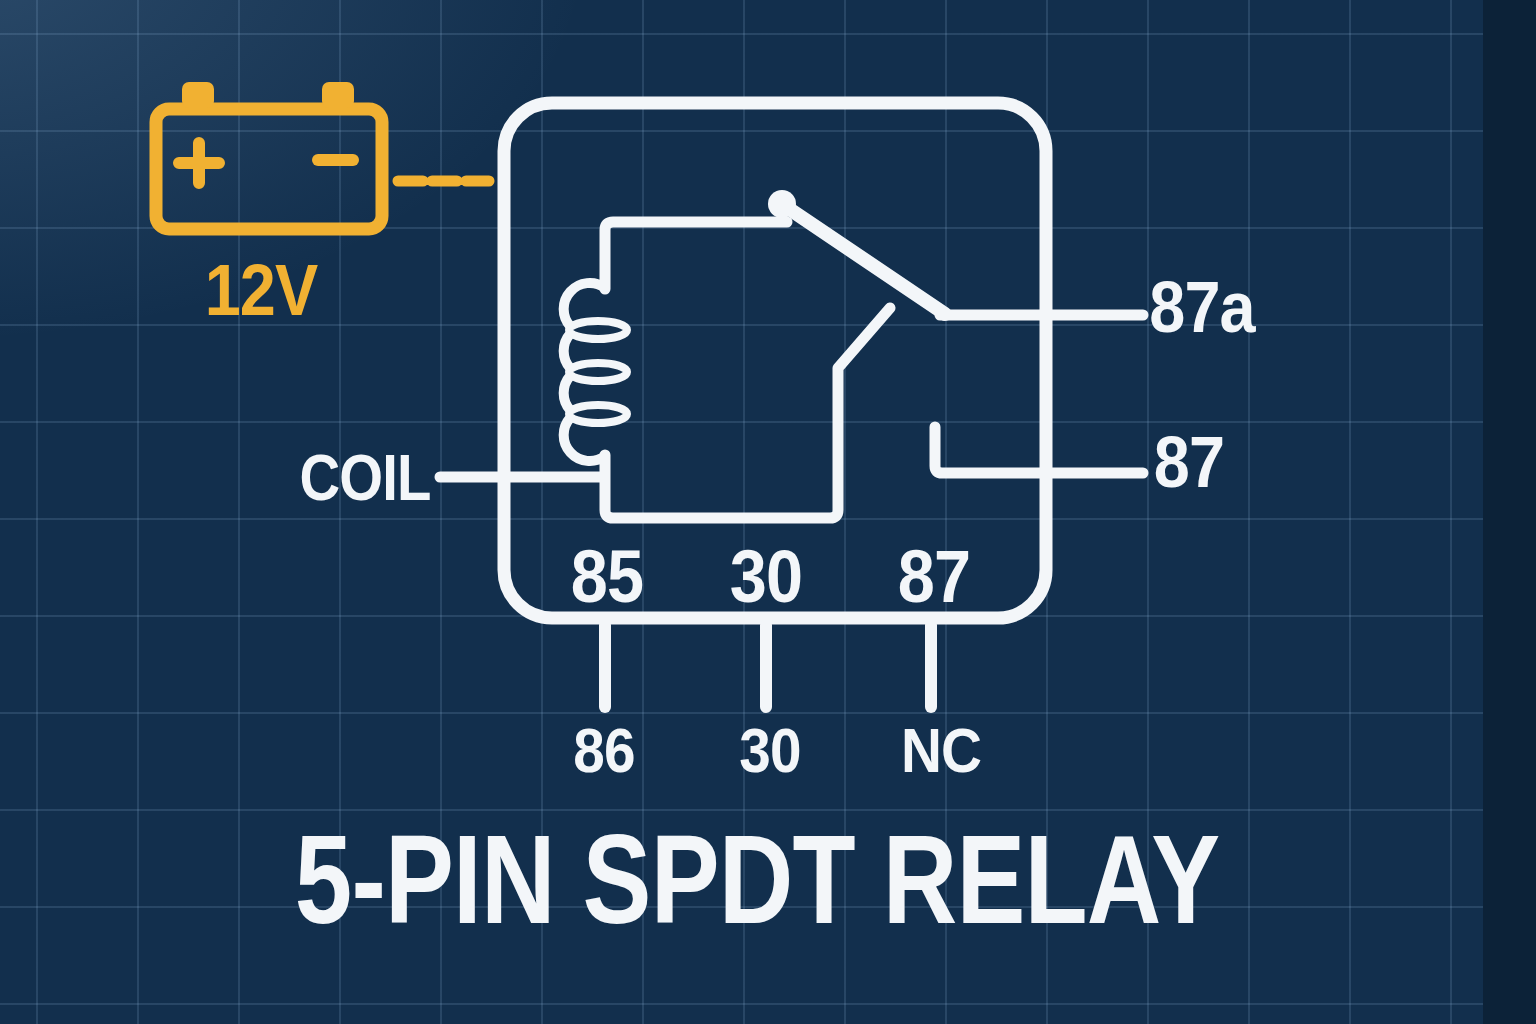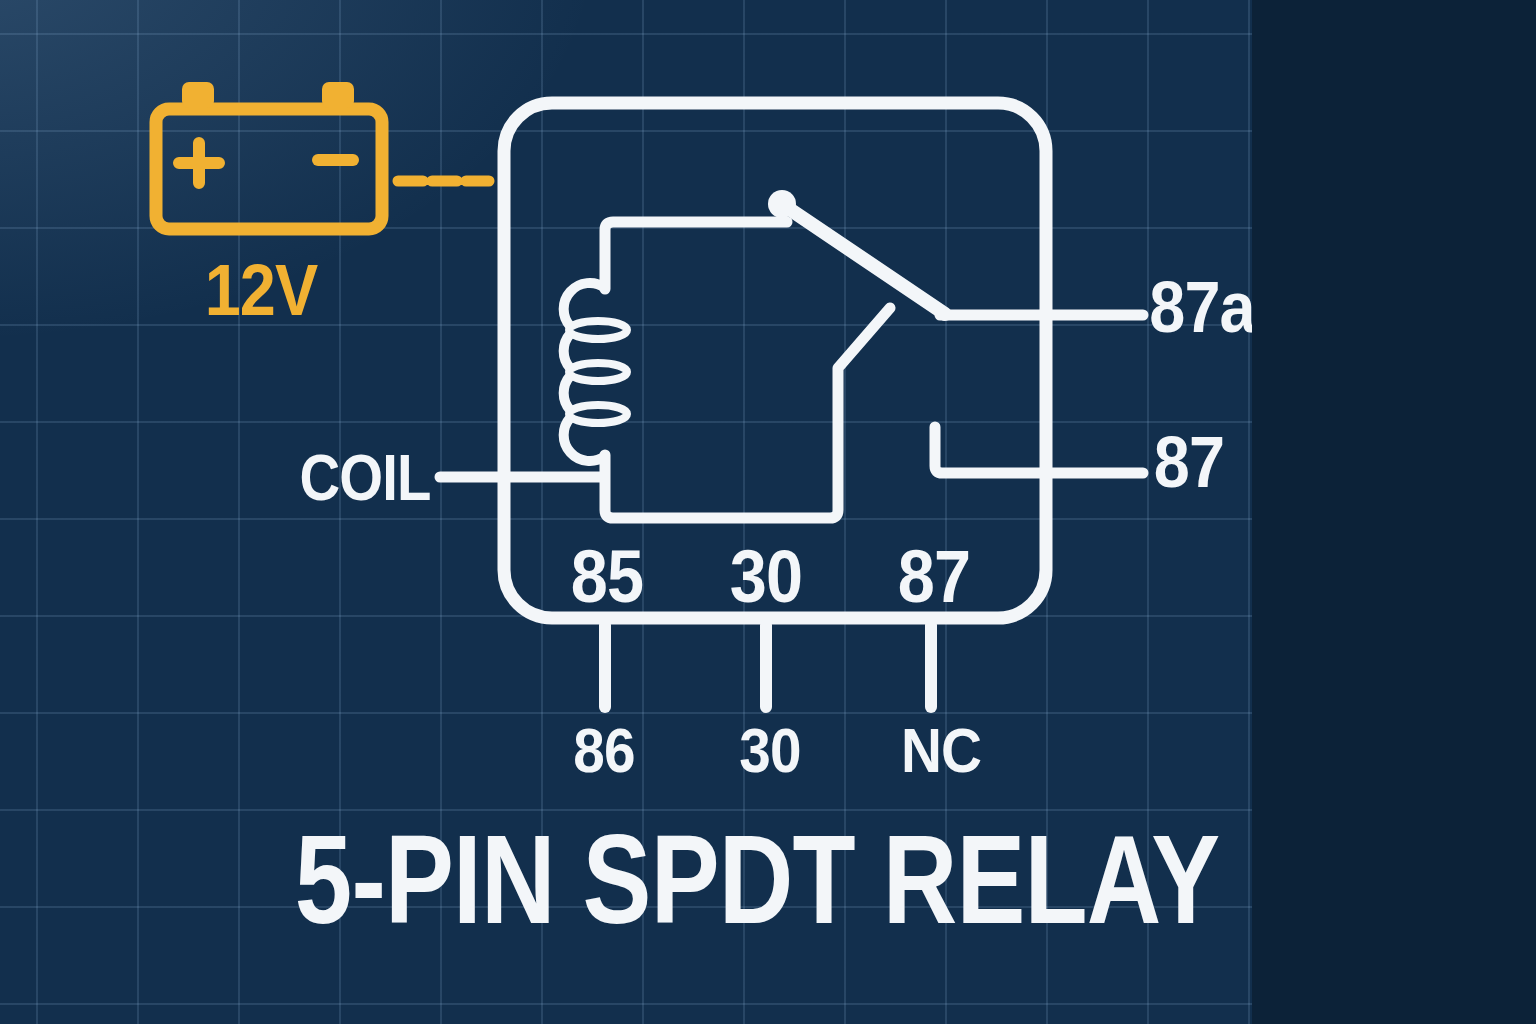--- a/index.html
+++ b/index.html
@@ -4,21 +4,21 @@
 <style>
   :root{
     --bg:#122F4D;
     --ink:#F3F6F9;
     --accent:#F1B132;
     --gridline:rgba(148,186,222,0.17);
   }
   html,body{margin:0;padding:0;background:#0c2238;}
   .stage{
     position:relative;
-    width:1252px;height:1024px;
+    width:1483px;height:1024px;
     overflow:hidden;
     background-color:var(--bg);
     background-image:
       radial-gradient(1000px 620px at -4% -6%, rgba(150,190,228,0.20), rgba(150,190,228,0) 65%),
       repeating-linear-gradient(to right,  var(--gridline) 0 2px, transparent 2px 101px),
       repeating-linear-gradient(to bottom, var(--gridline) 0 2px, transparent 2px 97px);
     background-position: 0 0, 36px 0, 0 33px;
   }
   svg{position:absolute;inset:0;display:block;}
   .stroke-w{stroke:var(--ink);fill:none;stroke-linecap:round;stroke-linejoin:round;}

